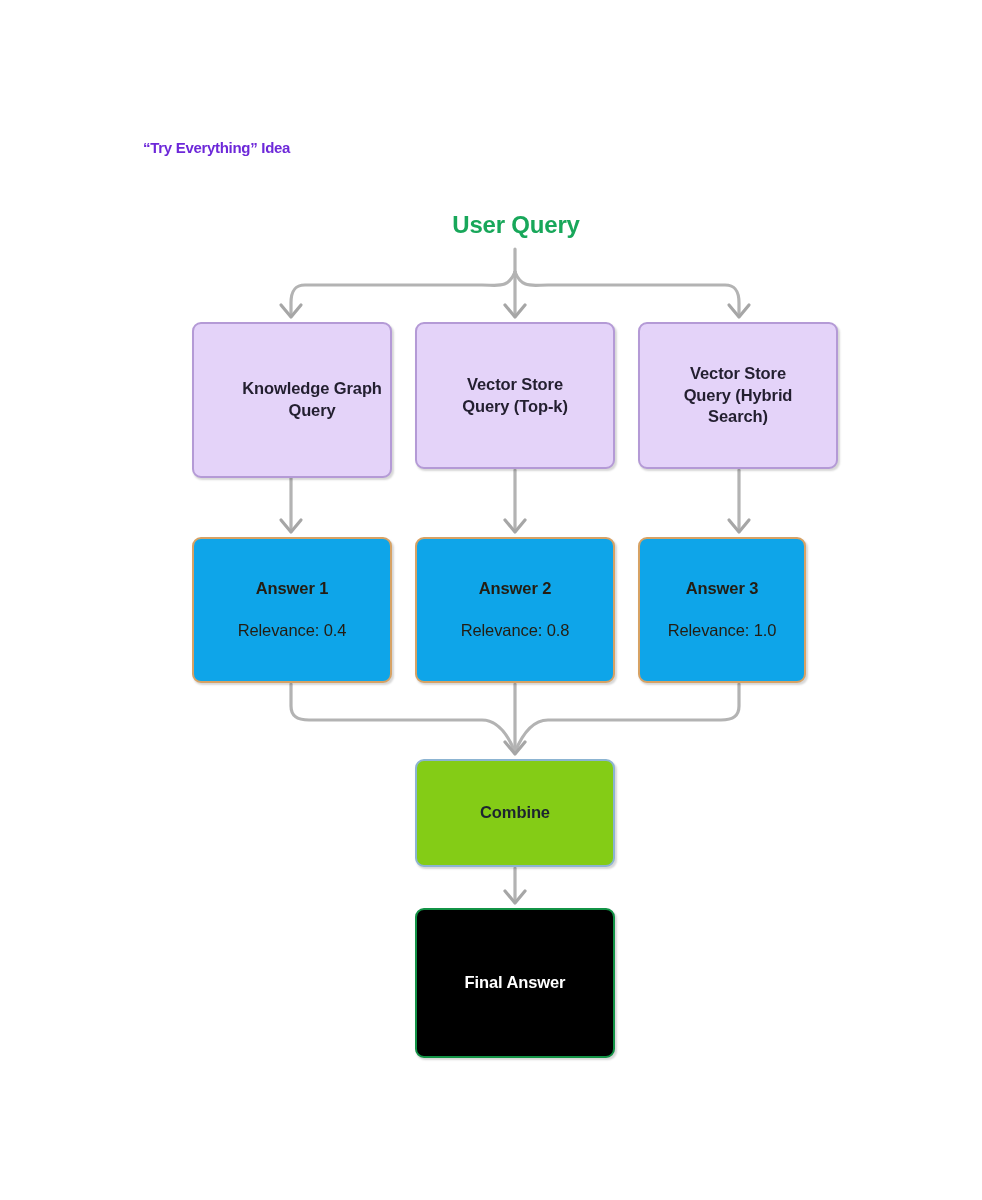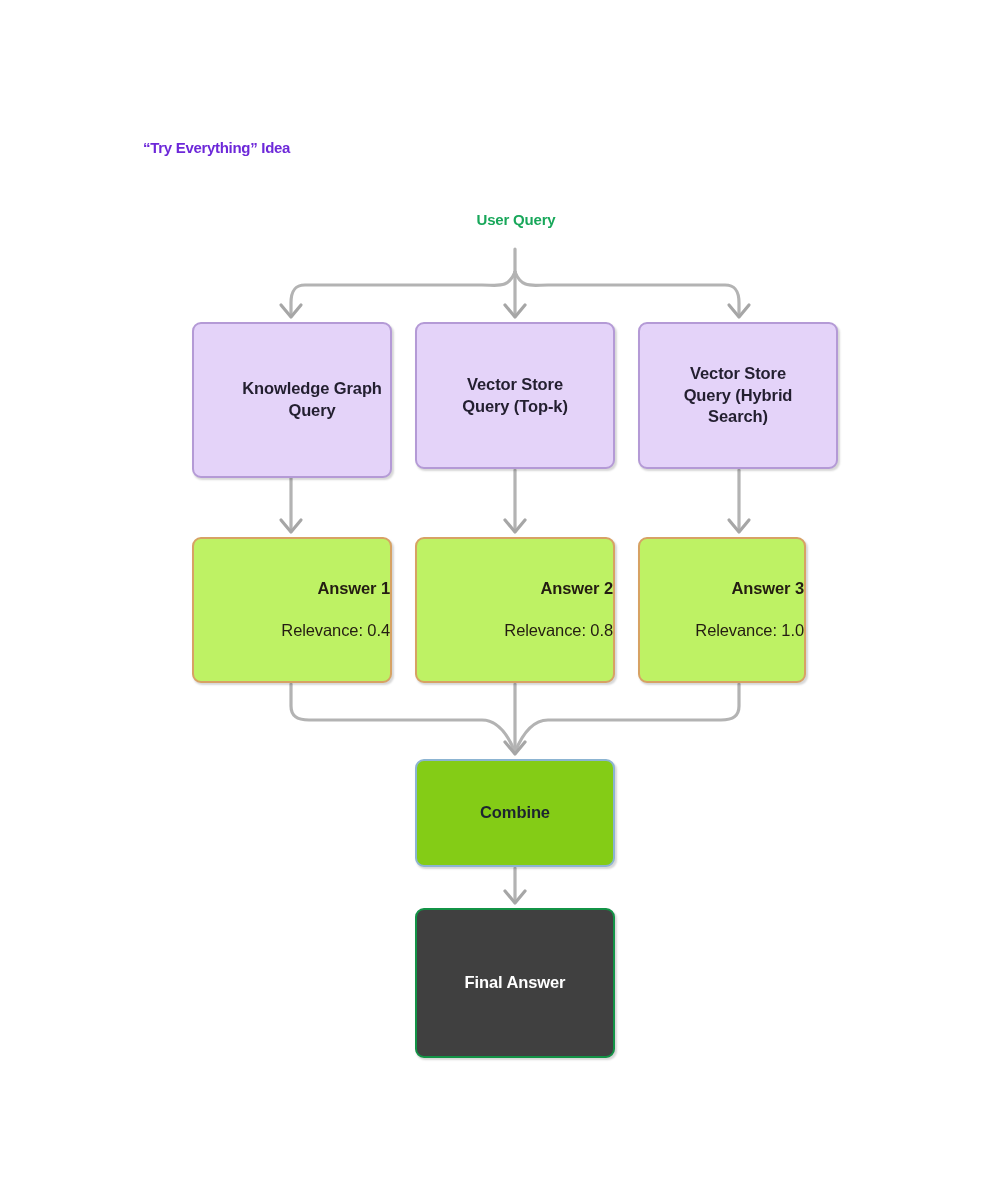--- a/index.html
+++ b/index.html
@@ -48,52 +48,51 @@
     font-size: 16.5px;
     letter-spacing: -0.1px;
     margin-top: 20px;
   }
   .node-purple {
     background: #e4d3f9;
     border: 2.5px solid #b49ad6;
     color: #231f30;
   }
   .node-orange {
-    background: #bef264;
+    background: #0ea5e9;
     border: 2.5px solid #d7a264;
     color: #241d12;
-    align-items: flex-end;
   }
   .node-blue {
     background: #84cc16;
     border: 2.5px solid #8cb4d2;
     color: #1c2430;
   }
   .node-green {
-    background: #404040;
+    background: #000000;
     border: 2.5px solid #139346;
     color: #ffffff;
   }
   #page-title {
     position: absolute;
     left: 143px;
     top: 139px;
     font-size: 15px;
     font-weight: bold;
     color: #6d28d9;
     letter-spacing: -0.3px;
     white-space: nowrap;
   }
   #root-label {
     position: absolute;
     left: 416px;
     top: 211px;
     width: 200px;
     text-align: center;
-    font-size: 15px;
+    font-size: 24px;
     font-weight: bold;
     color: #18a75a;
     letter-spacing: -0.2px;
   }
   
   #node-kg      { left: 192px; top: 322px; width: 200px; height: 156px; padding-left: 40px; }
   #node-topk    { left: 415px; top: 322px; width: 200px; height: 147px; }
   #node-hybrid  { left: 638px; top: 322px; width: 200px; height: 147px; }
   #node-ans1    { left: 192px; top: 537px; width: 200px; height: 146px; }
   #node-ans2    { left: 415px; top: 537px; width: 200px; height: 146px; }

